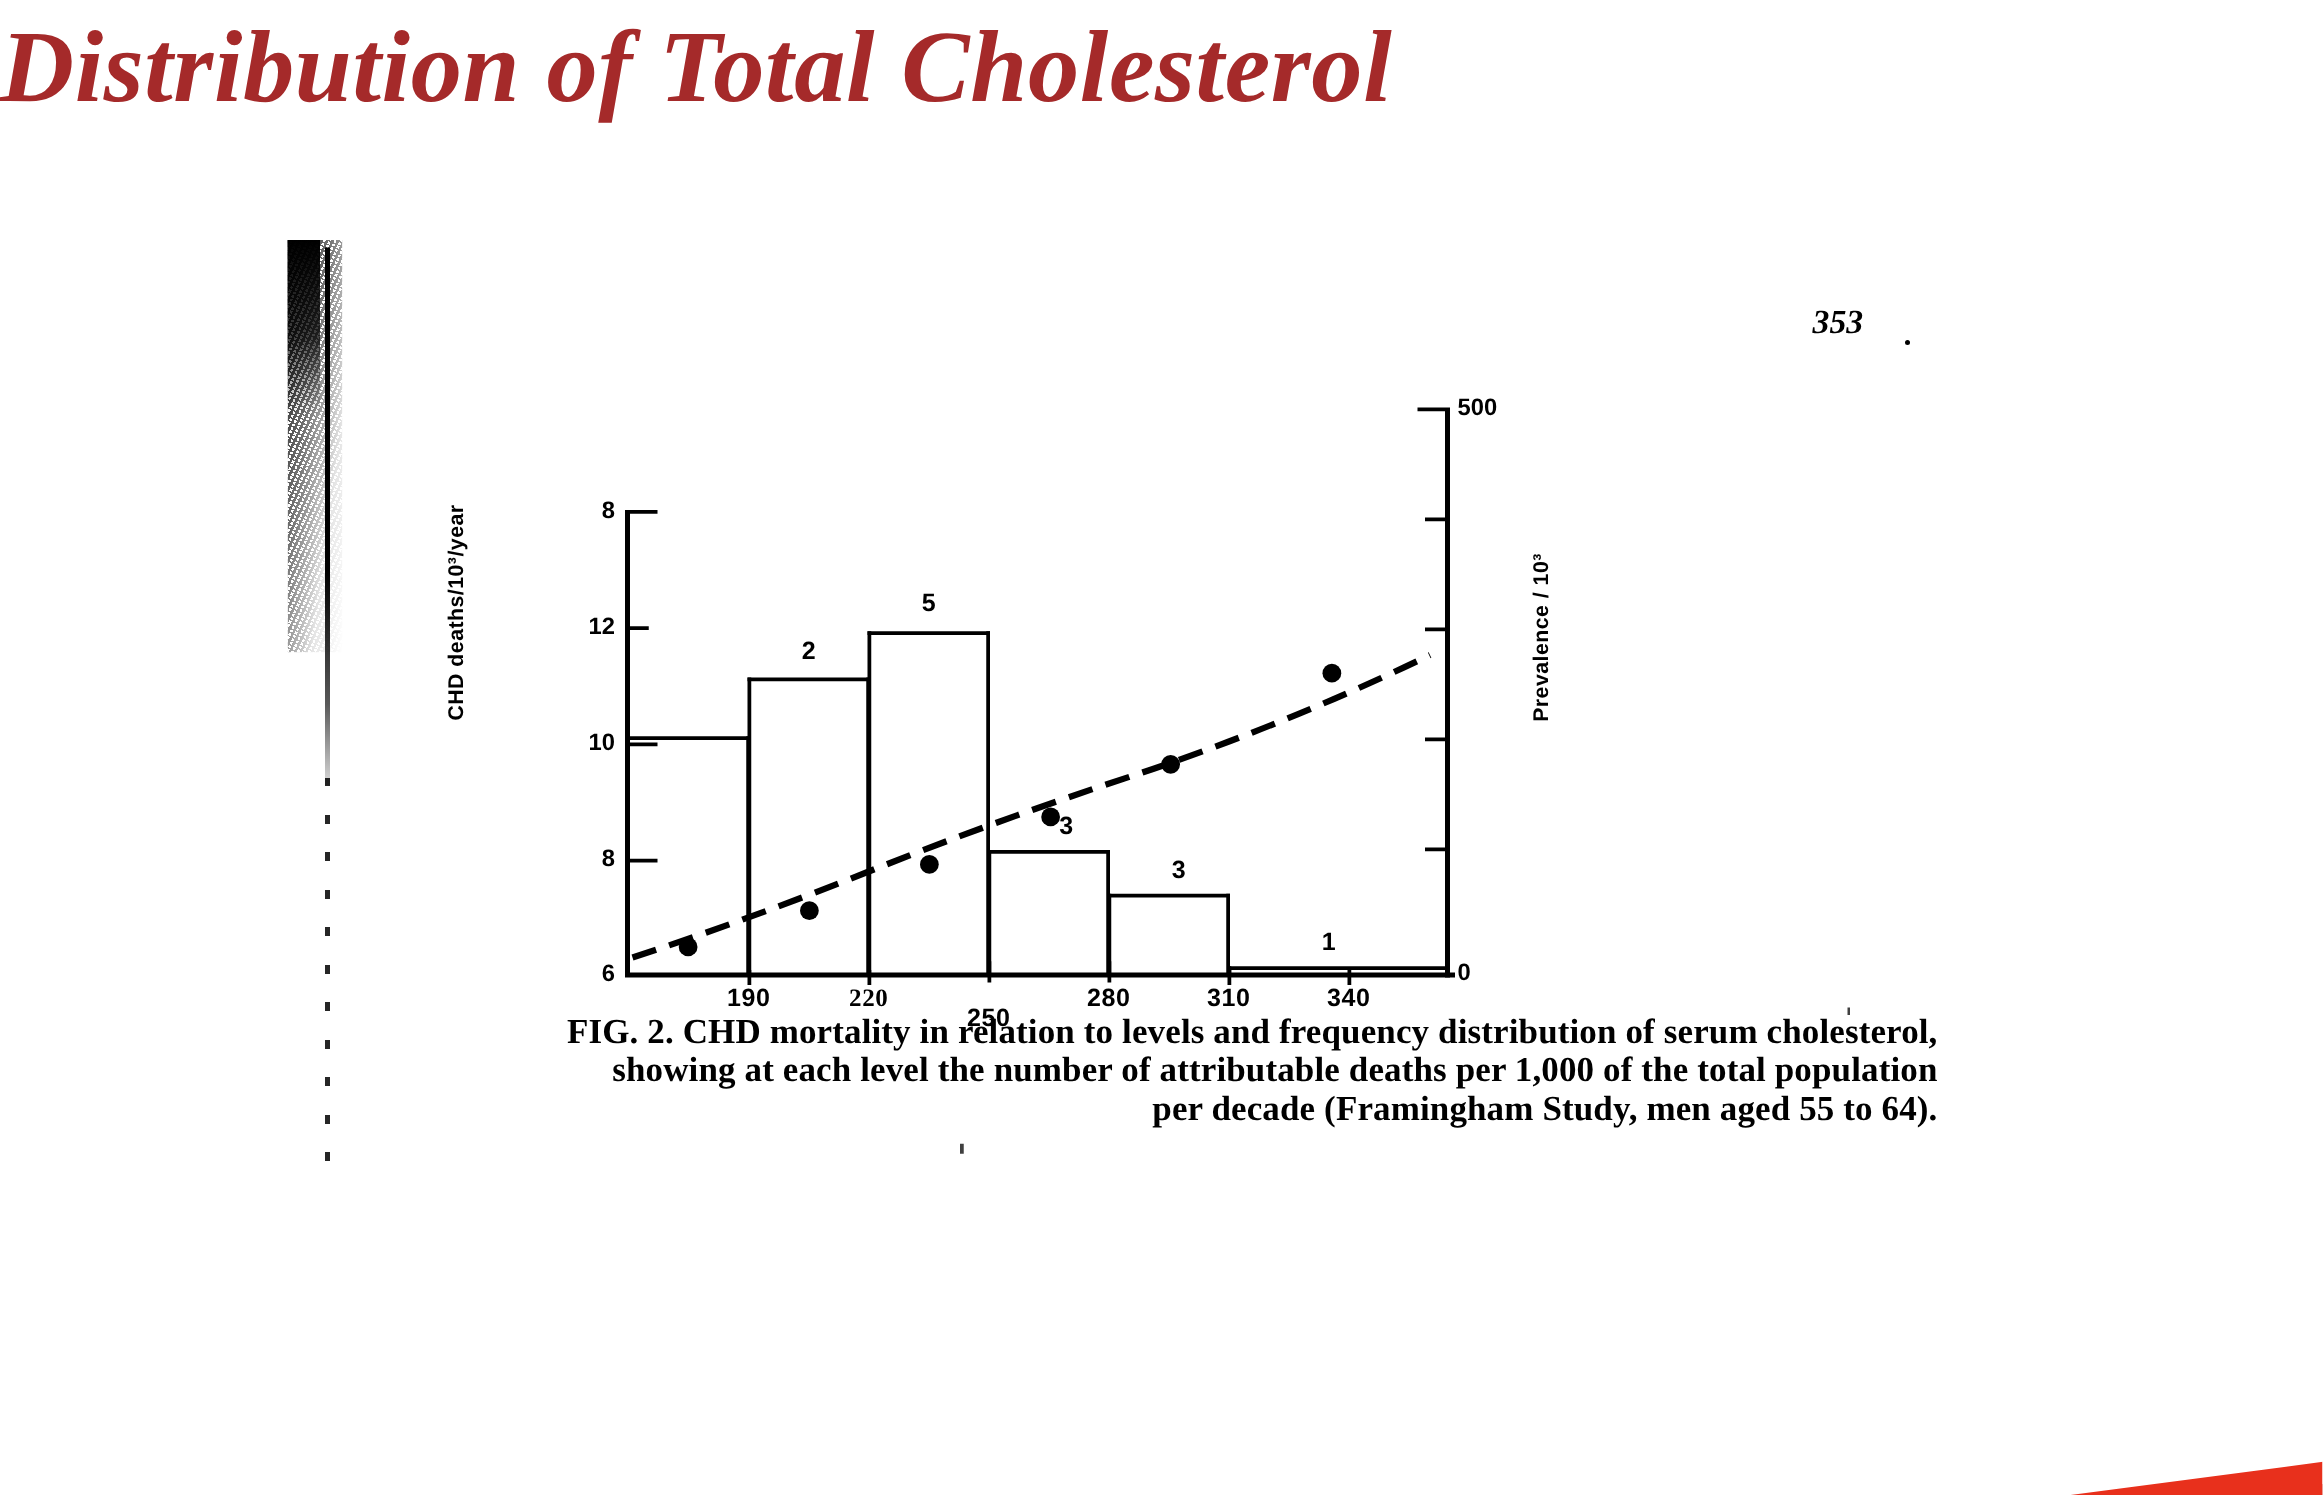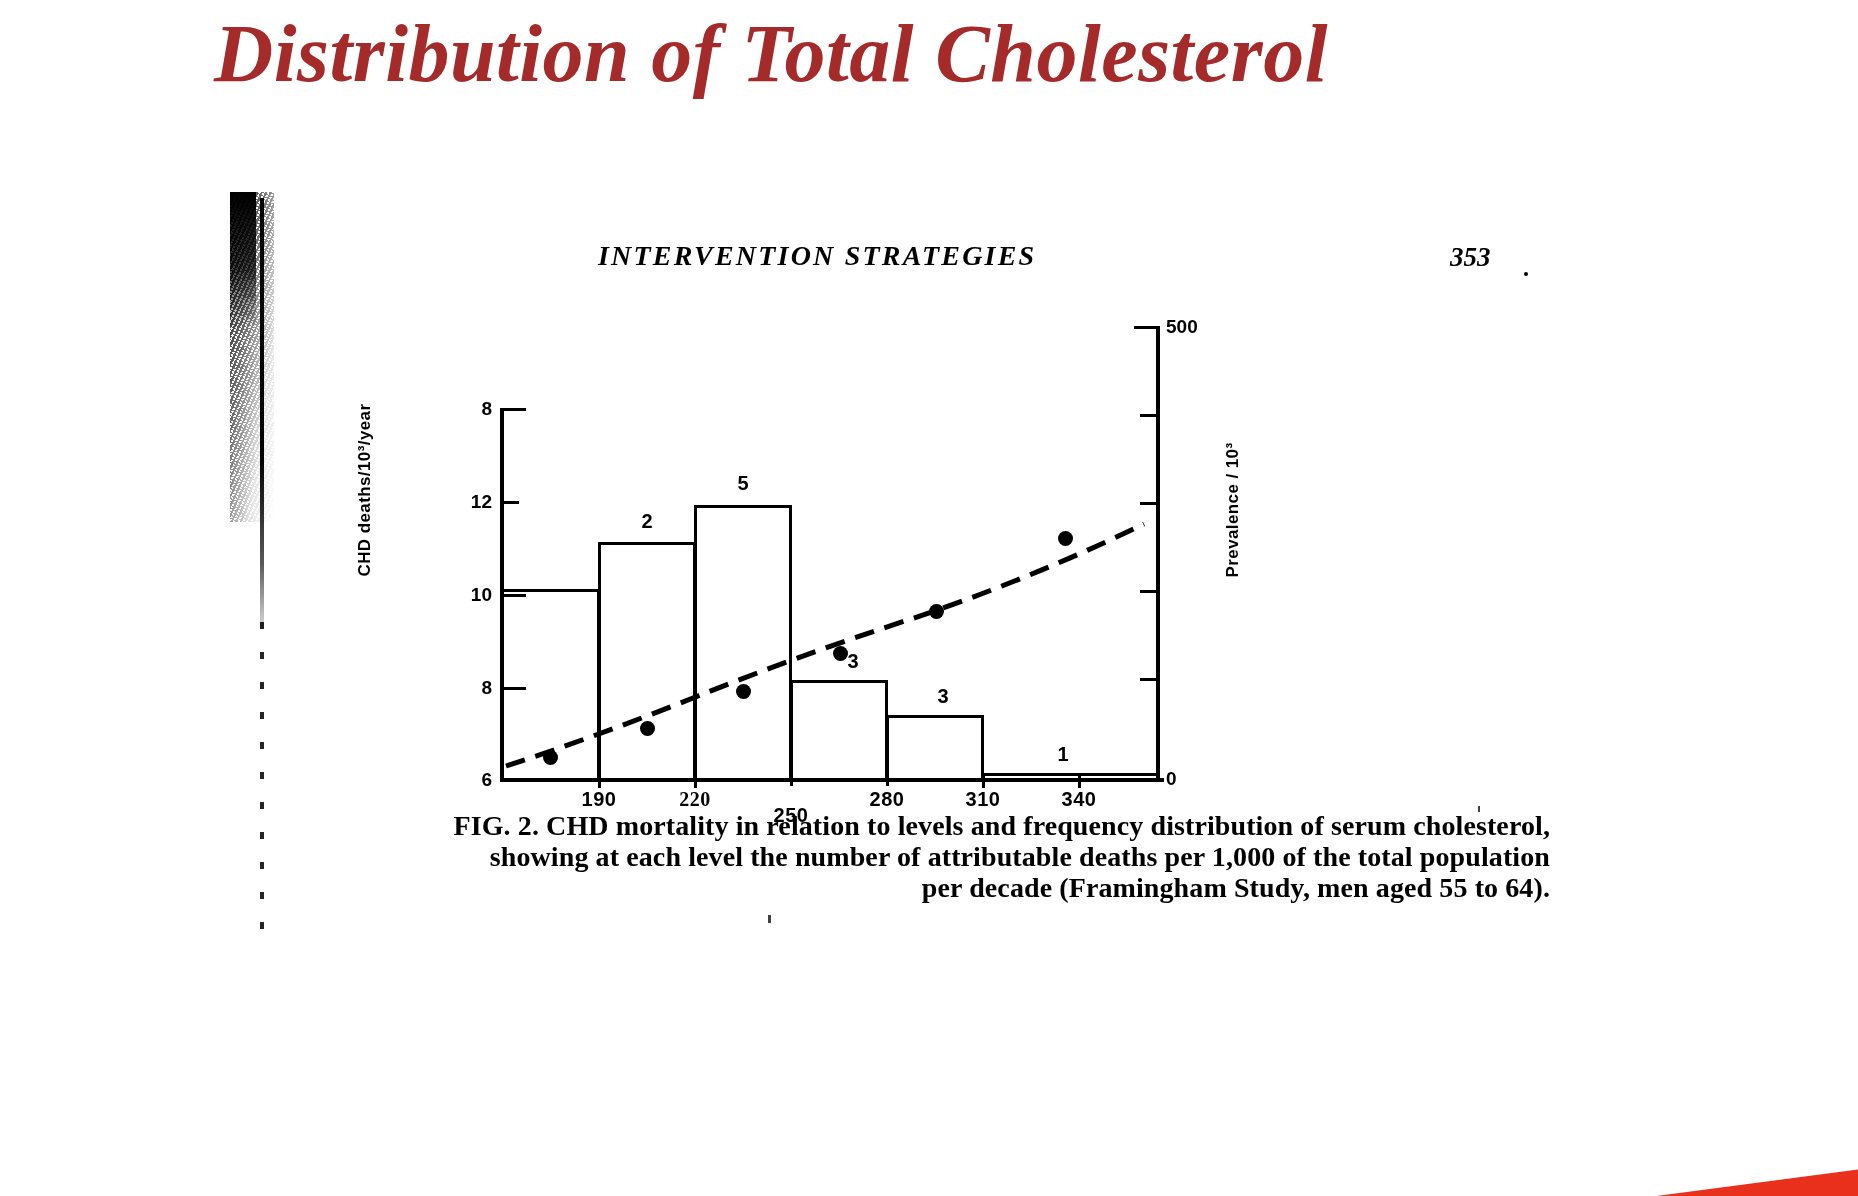--- a/index.html
+++ b/index.html
@@ -5,21 +5,20 @@
 <style>
   html,body{margin:0;padding:0;background:#ffffff;}
   body{
     width:1858px;height:1196px;position:relative;overflow:hidden;
     font-family:"Liberation Sans", sans-serif;
   }
 
   
   #slide-title{
     position:absolute;left:0;top:6px;width:1542px;
-    text-align:center;
     font-family:"Liberation Serif","DejaVu Serif",serif;
     font-style:italic;font-weight:bold;
     font-size:82px;line-height:96px;
     color:#a52a2a;
     letter-spacing:0.5px;
     white-space:nowrap;
   }
 
   
   #scan{
@@ -169,21 +168,20 @@
 
 <div id="scan">
 
   <div id="scan-artifact">
     <div class="wedge"></div>
     <div class="wedge2"></div>
     <div class="spine"></div>
     <div class="spine-dots"></div>
   </div>
 
-  <div id="running-head">INTERVENTION STRATEGIES</div>
   <div id="page-number">353</div>
   <div id="head-dot"></div>
 
   <div id="plot">
 
     <div class="axis-line" id="y-axis-left"></div>
     <div class="axis-line" id="x-axis"></div>
     <div class="axis-line" id="y-axis-right"></div>
 
     <div class="tick" style="left:236px;top:228px;width:22px;"></div>

